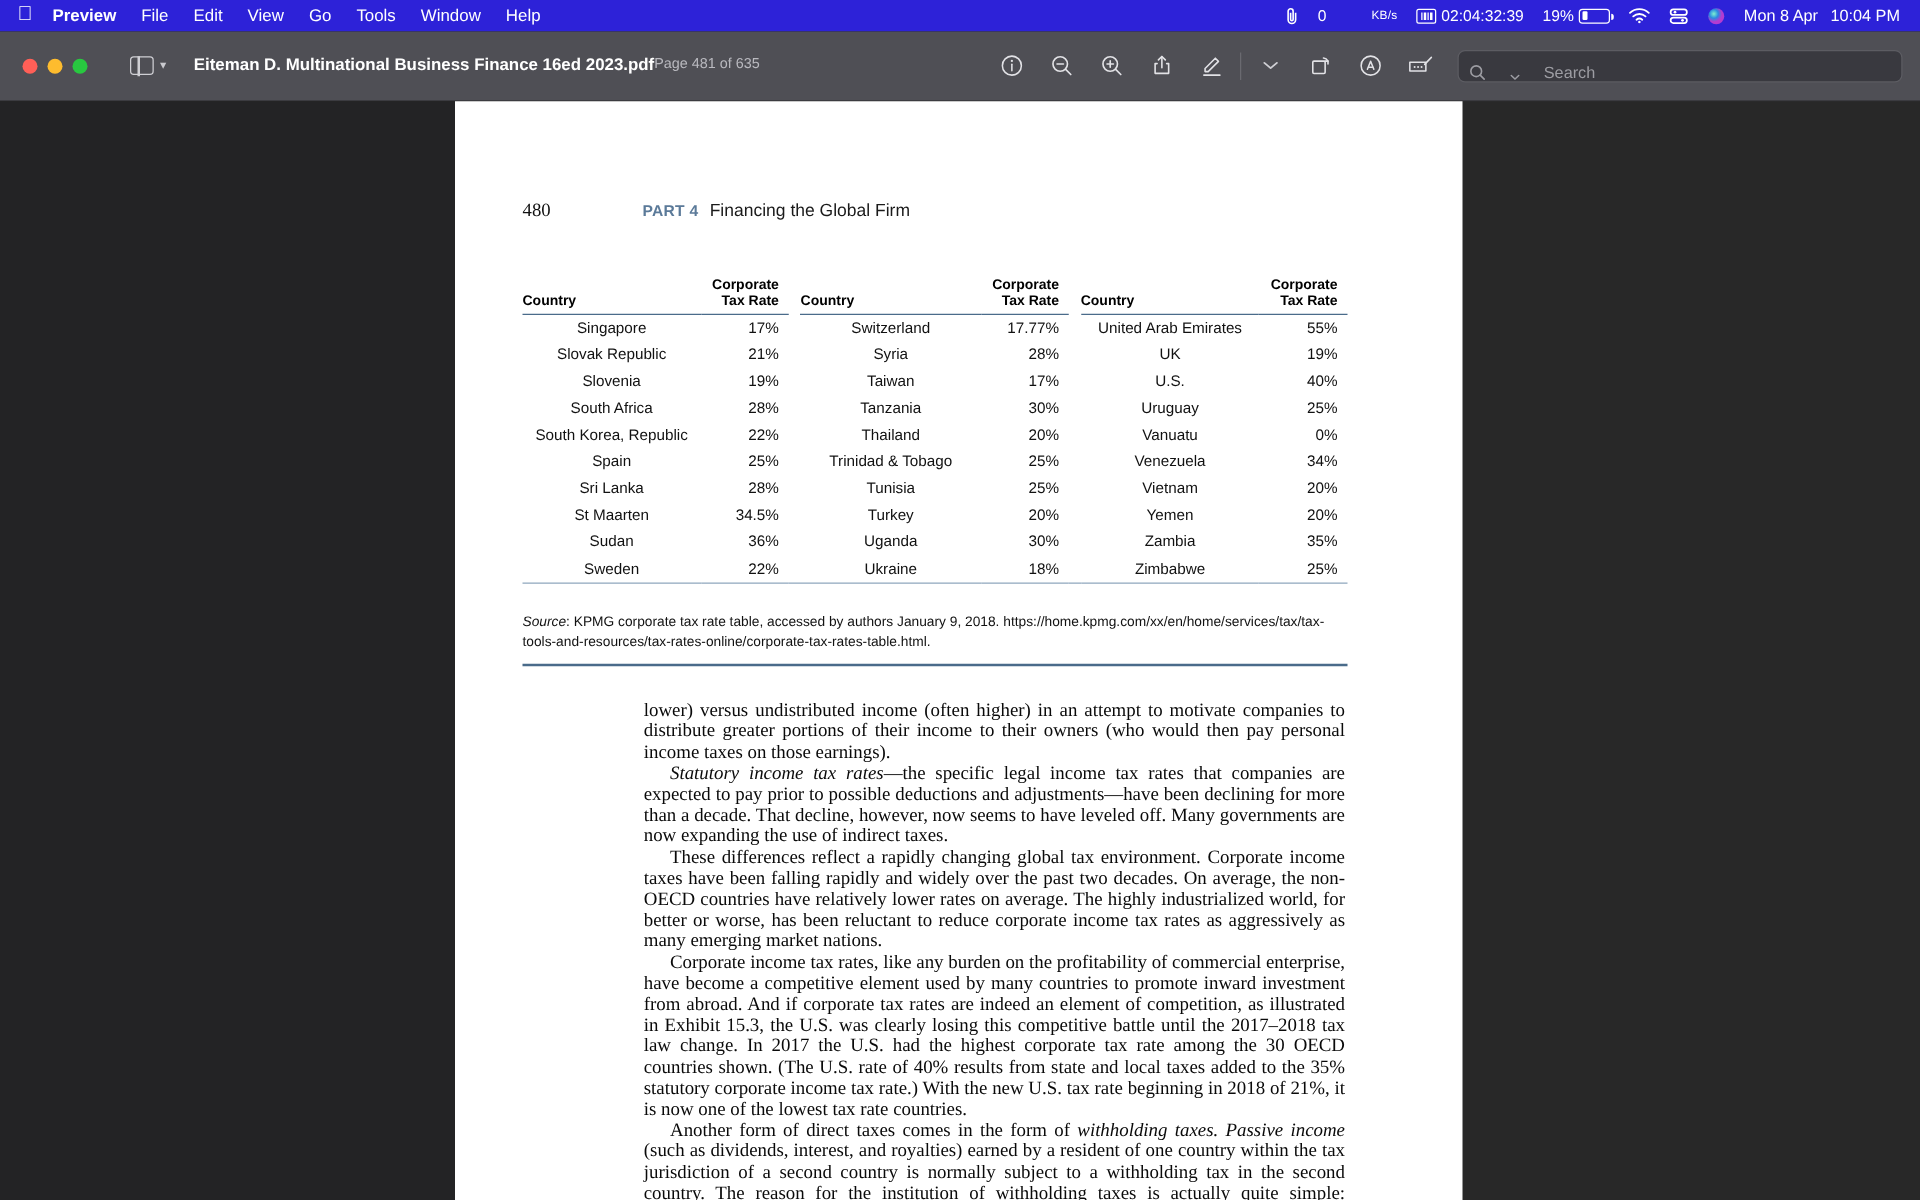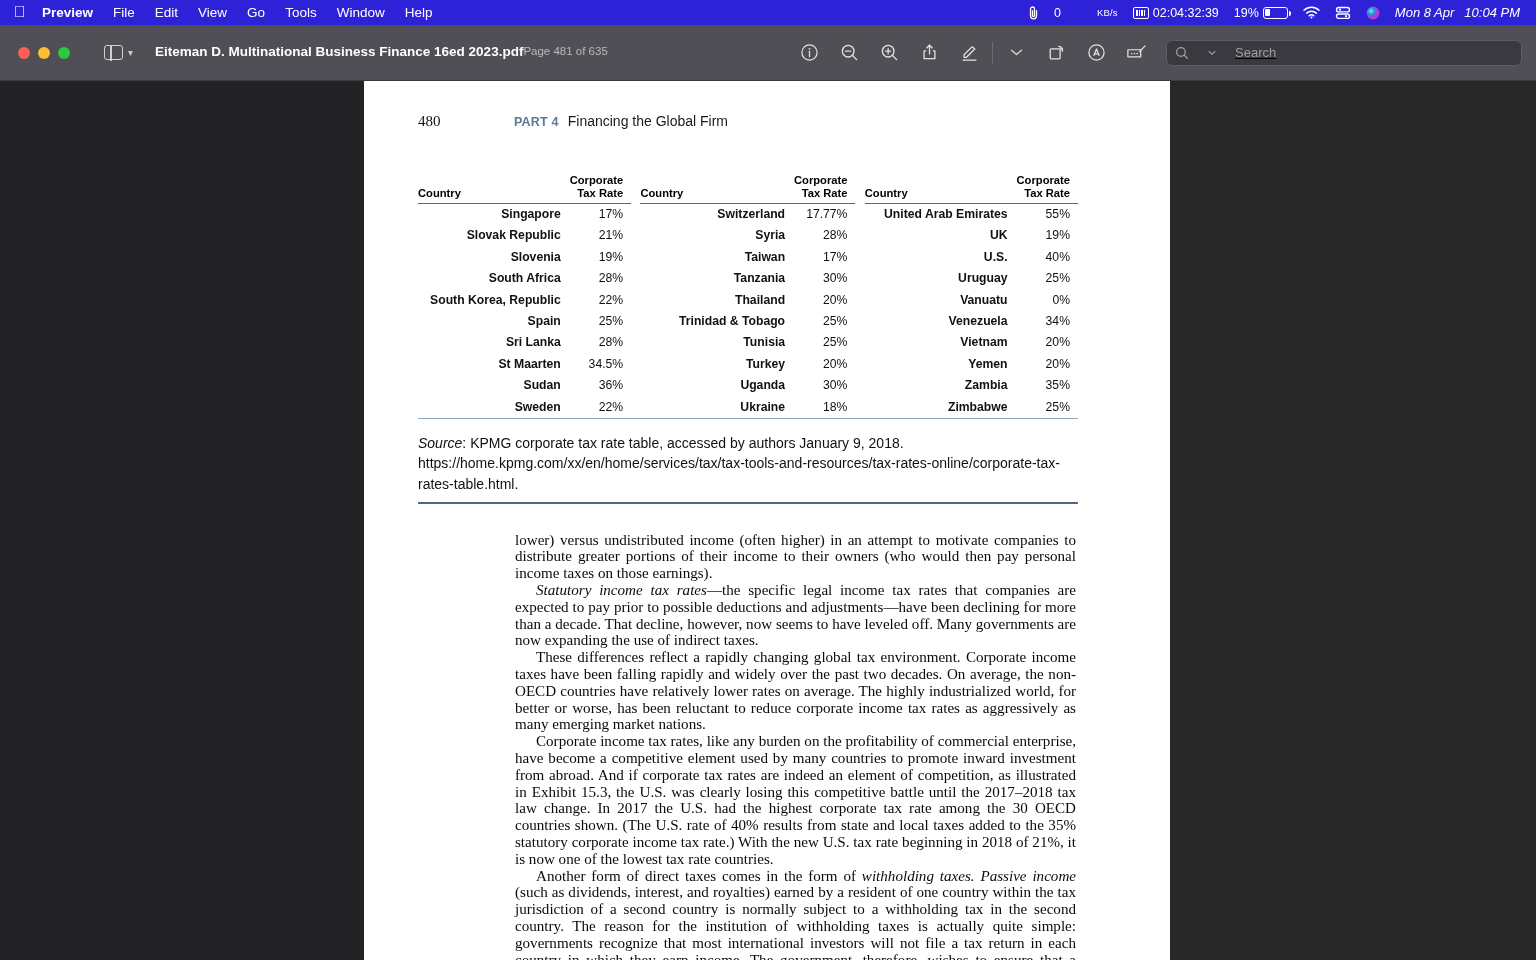--- a/index.html
+++ b/index.html
@@ -47,21 +47,21 @@
     width: 2px; height: 5px; background: #ffffff; border-radius: 0 2px 2px 0;
   }
   .batt-fill { position: absolute; left: 1.5px; top: 1.5px; bottom: 1.5px; width: 19%; background: #ffffff; border-radius: 1px; }
 
   .timer-ico {
     width: 16px; height: 12px; border: 1.5px solid #fff; border-radius: 2px;
     display: inline-flex; align-items: center; justify-content: center; gap: 1px;
   }
   .timer-ico i { display: block; width: 1.5px; height: 6px; background: #fff; }
 
-  .date-time { display: flex; gap: 10px; font-size: 13px; font-style: italic; }
+  .date-time { display: flex; gap: 10px; font-size: 13px; }
 
   
   #window {
     position: absolute; top: 25px; left: 0;
     width: 1536px; height: 935px;
     background: #282828;
     overflow: hidden;
   }
 
   #titlebar {
@@ -108,22 +108,22 @@
     color: #e2e2e6;
   }
   .tb-sep { width: 1px; height: 22px; background: #6a6a70; margin: 0 3px; }
 
   #search-box {
     margin-left: 10px;
     width: 356px; height: 26px;
     background: #39393f;
     border: 1px solid #5c5c62;
     border-radius: 6px;
-    display: flex; align-items: center;
-    padding: 0 8px; gap: 19px; text-decoration: underline;
+    display: flex; align-items: flex-end;
+    padding: 0 8px; gap: 19px;
   }
   #search-box .ph { color: #9d9da3; font-size: 13px; }
 
   
   #content {
     position: absolute; top: 56px; left: 0; right: 0; bottom: 0;
     background: #282828;
   }
   #left-gutter {
     position: absolute; left: 0; top: 0; bottom: 0; width: 364px;
@@ -135,21 +135,21 @@
     background: #ffffff;
     color: #000;
   }
 
   
   .pg-head {
     display: flex; align-items: baseline;
     margin: 32px 0 0 54px;
     font-size: 13.5px;
   }
-  .pg-num { font-family: "Liberation Serif", serif; font-size: 15px; color: #111; width: 96px; }
+  .pg-num { font-family: "Liberation Serif", serif; font-size: 15px; color: #111; width: 96px; margin-top: 48px; }
   .pg-part { color: #5b7a99; font-size: 12.5px; font-weight: bold; letter-spacing: .2px; margin-right: 9px; }
   .pg-chapter { color: #1a1a1a; font-size: 14px; }
 
   
   #tax-table {
     margin: 44px 54px 0 54px;
     width: 660px;
     border-collapse: collapse;
     font-size: 12.2px;
     color: #111;
@@ -159,29 +159,29 @@
     vertical-align: bottom;
     padding: 0 0 3px 0;
     border-bottom: 1.4px solid #4a6b8a;
     line-height: 1.15;
     color: #000;
   }
   #tax-table th.c-country { text-align: left; width: 167px; }
   #tax-table th.c-rate { text-align: right; width: 73px; padding-right: 8px; }
   #tax-table th.gap { border-bottom: none; width: 12px; }
   #tax-table td { padding: 3.1px 0; line-height: 1.25; }
-  #tax-table td.v-country { text-align: right; font-weight: bold; }
+  #tax-table td.v-country { text-align: center; }
   #tax-table td.v-rate { text-align: right; padding-right: 8px; }
   #tax-table tbody tr:last-child td { border-bottom: 1.1px solid #8fa7bd; }
   .hdr-l1 { display: block; }
 
   .source-note {
-    margin: 14px 54px 0 54px;
+    margin: 24px 54px 0 54px;
     width: 660px;
-    font-size: 14px;
+    font-size: 11px;
     line-height: 1.45;
     color: #111;
   }
   .source-note em { font-style: italic; }
   .tbl-rule-bottom {
     margin: 8px 54px 0 54px; width: 660px;
     height: 1.6px; background: #4a6b8a;
   }
 
   

